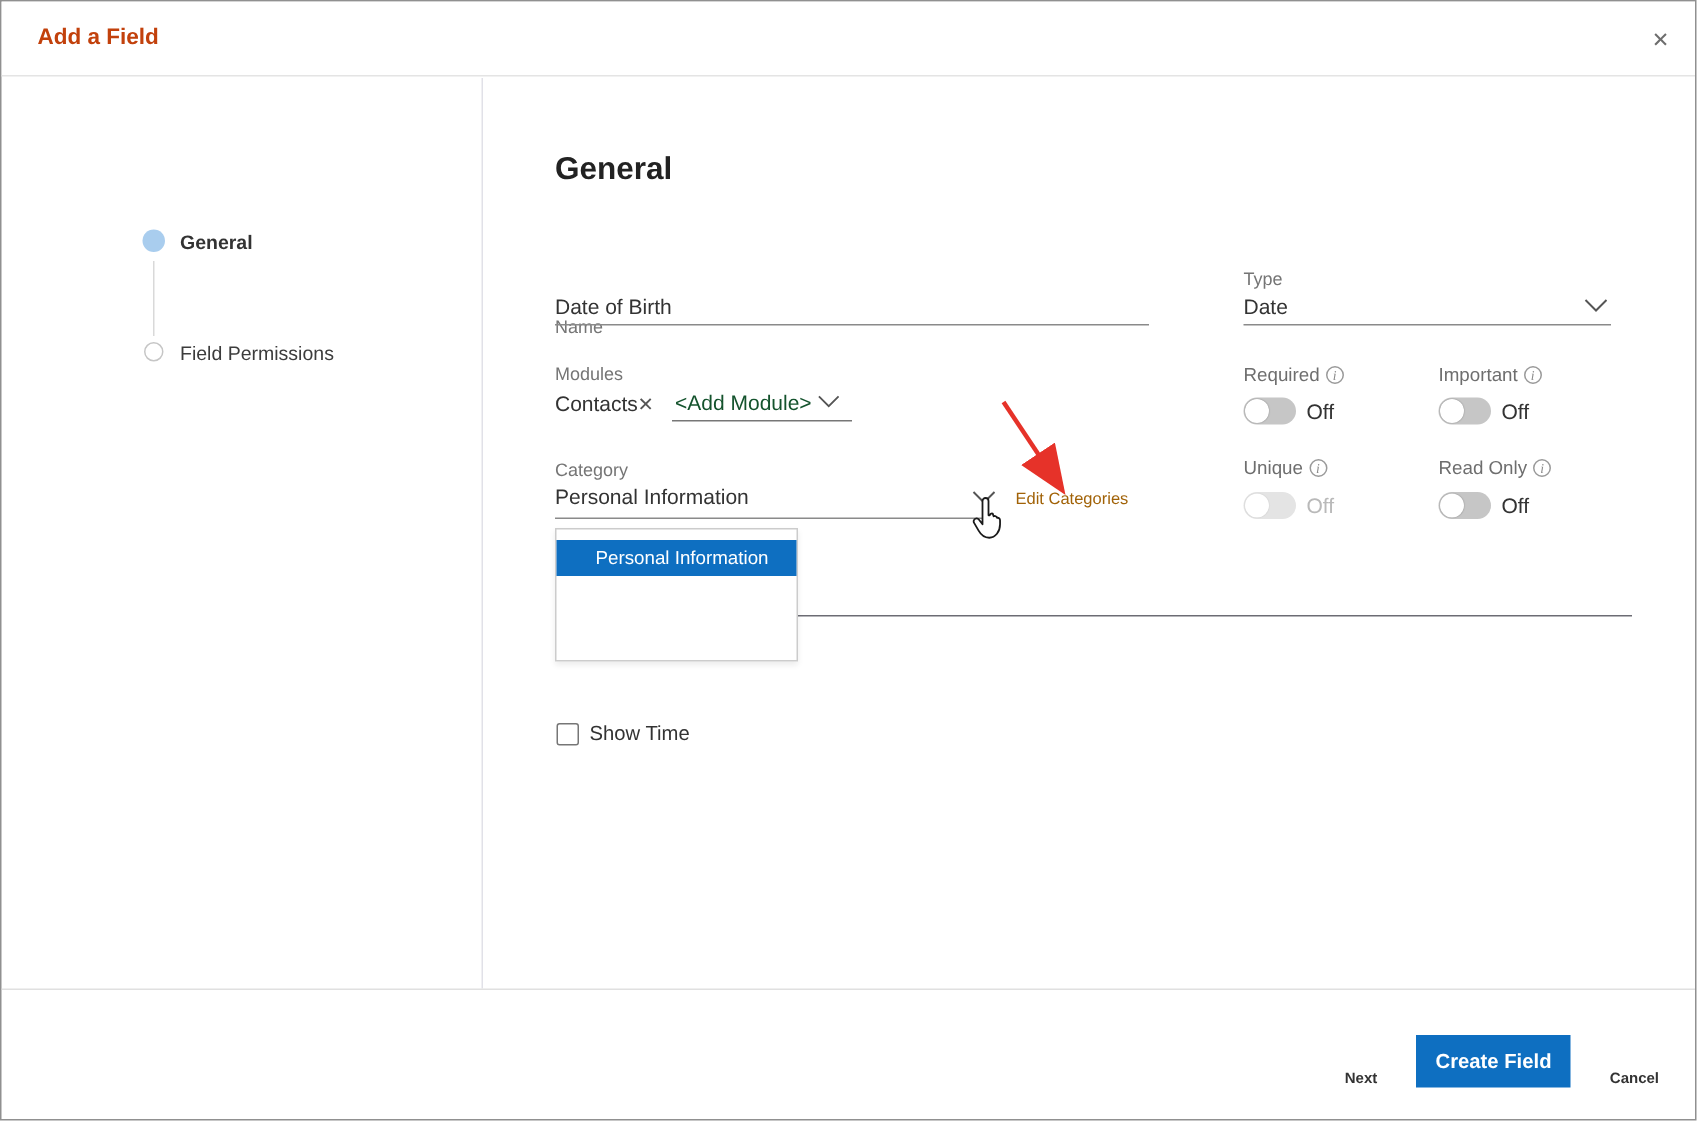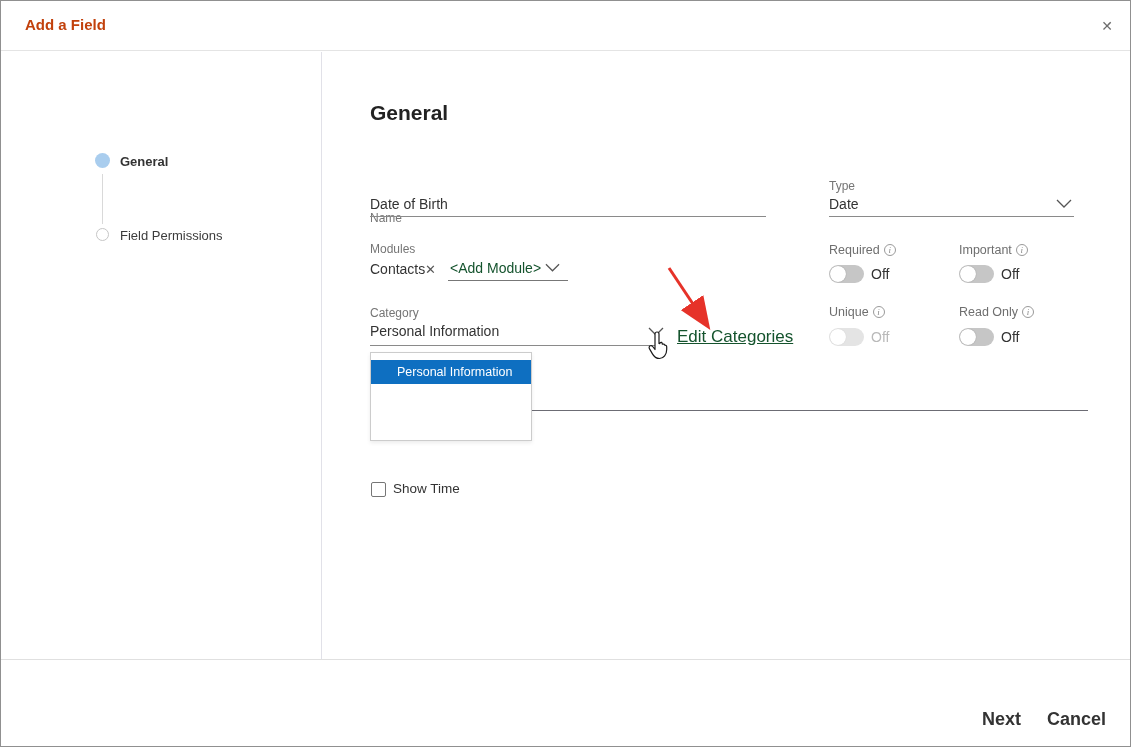--- a/index.html
+++ b/index.html
@@ -41,28 +41,28 @@
   .toggle.disabled .knob { box-shadow:0 0 1px rgba(0,0,0,.15); }
   .off-text { position:absolute; font-size:14px; color:#333; }
   .off-text.dim { color:#b9b9b9; }
   
   .long-line { position:absolute; left:369px; top:409px; width:718px; height:1px; background:#6c6c74; z-index:1; }
   .dropdown { position:absolute; left:369px; top:351px; width:162px; height:89px; background:#fff;
               border:1px solid #cccccc; z-index:2; box-shadow:0 2px 4px rgba(0,0,0,.08); padding-top:7px; }
   .dd-item { height:24px; line-height:24px; padding-left:26px; font-size:12.5px; color:#333; cursor:pointer; white-space:nowrap; }
   .dd-item.selected { background:#0e6fc1; color:#fff; }
   
-  .edit-link { position:absolute; left:676px; top:326px; font-size:17px; color:#14532d; cursor:pointer;text-decoration:underline; }
+  .edit-link { position:absolute; left:676px; top:326px; font-size:11px; color:#a16207; cursor:pointer; }
   
   .checkbox { position:absolute; left:370px; top:481px; width:15px; height:15px; border:1px solid #767676; border-radius:2px; background:#fff; cursor:pointer; }
   .cb-label { position:absolute; left:392px; top:480px; font-size:13.5px; color:#333; }
   
   .footer-sep { position:absolute; left:0; top:658px; right:0; height:1px; background:#e0e0e0; }
   .footer { position:absolute; right:24px; top:688px; height:36px; display:flex; align-items:center; gap:26px; }
-  .btn-text { font-size:18px; font-weight:600; color:#333; cursor:pointer;margin-top:24px; }
+  .btn-text { font-size:10px; font-weight:600; color:#333; cursor:pointer;margin-top:24px; }
   .btn-primary { width:103px; height:35px; background:#0e6fc1; color:#fff; font-size:13.5px; font-weight:700;
                  display:flex; align-items:center; justify-content:center; cursor:pointer; }
   
   .arrow-svg { position:absolute; left:658px; top:258px; width:75px; height:85px; z-index:3; pointer-events:none; }
   .cursor-svg { position:absolute; left:645px; top:330px; width:24px; height:29px; z-index:4; pointer-events:none; }
 </style>
 </head>
 <body>
 
 <div class="dialog">
@@ -153,20 +153,21 @@
   <div class="dropdown">
     <div class="dd-item selected">Personal Information</div>
   </div>
 
   <div class="checkbox"></div>
   <div class="cb-label">Show Time</div>
 
   <div class="footer-sep"></div>
   <div class="footer">
     <div class="btn-text">Next</div>
+    <div class="btn-primary">Create Field</div>
     <div class="btn-text">Cancel</div>
   </div>
 
   <svg class="arrow-svg" viewBox="0 0 75 85">
     <defs>
       <marker id="ah" markerWidth="11" markerHeight="9" refX="9" refY="4.5" orient="auto">
         <polygon points="0,0 11,4.5 0,9" fill="#e63229"></polygon>
       </marker>
     </defs>
     <line x1="10" y1="9" x2="48" y2="66" stroke="#e63229" stroke-width="3" marker-end="url(#ah)"></line>

